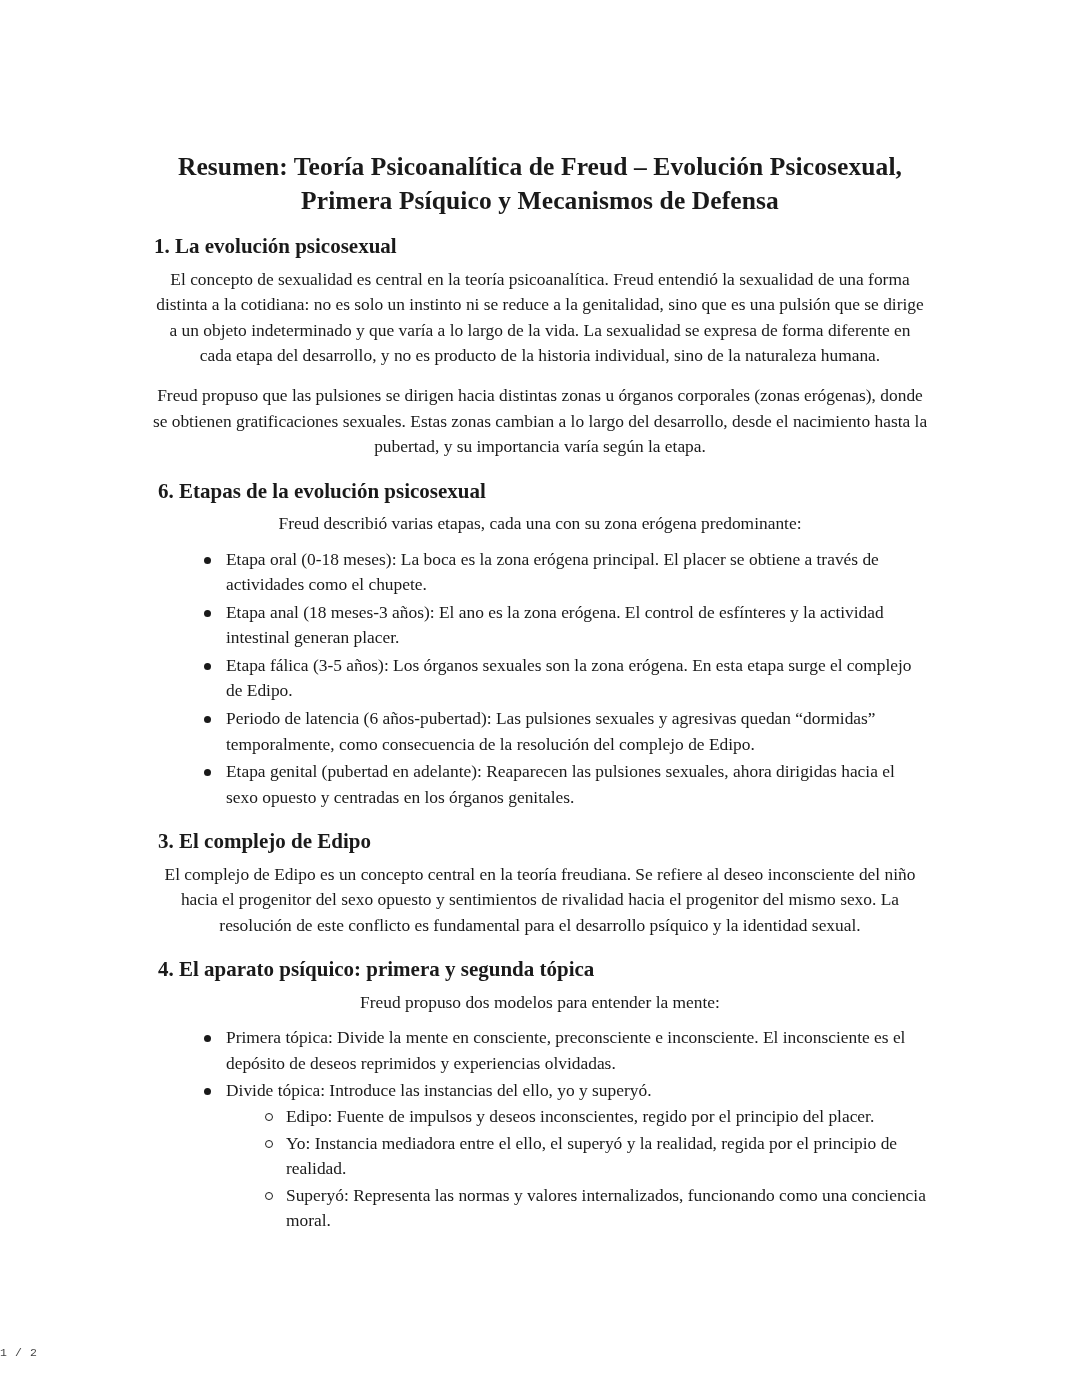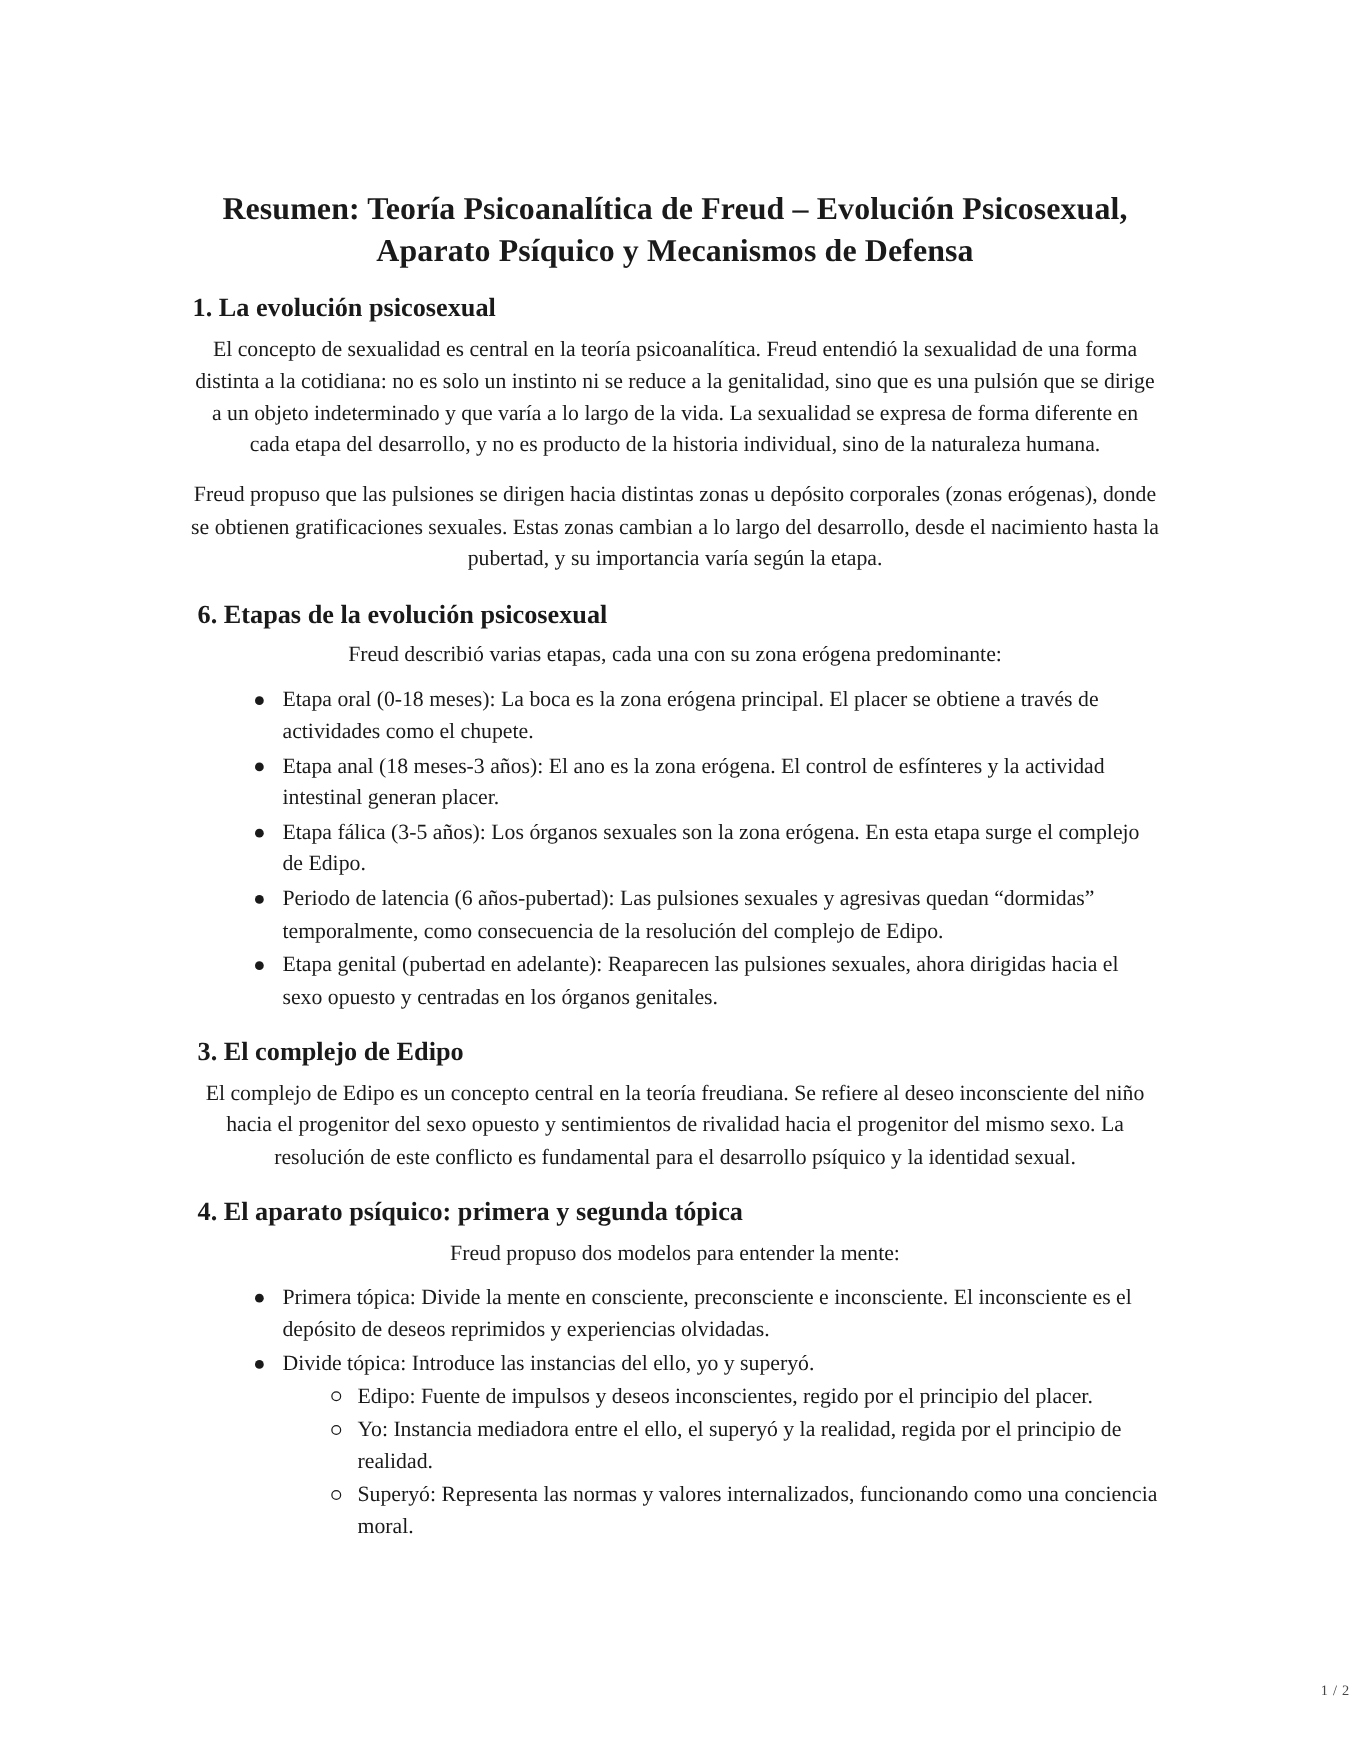--- a/index.html
+++ b/index.html
@@ -95,36 +95,37 @@
     background: transparent;
   }
   b, .lead {
     font-weight: normal;
   }
   .page-footer {
     position: absolute;
     left: 0;
     right: 0;
     bottom: 38px;
-    text-align: right;
+    text-align: left;
     font-size: 11.5px;
     color: #444;
     letter-spacing: 0.6px;
+    font-family: Liberation Mono, monospace;
   }
 </style>
 </head>
 <body>
 
 <div class="page">
 
-  <h1 class="doc-title">Resumen: Teoría Psicoanalítica de Freud – Evolución Psicosexual, Aparato Psíquico y Mecanismos de Defensa</h1>
+  <h1 class="doc-title">Resumen: Teoría Psicoanalítica de Freud – Evolución Psicosexual, Primera Psíquico y Mecanismos de Defensa</h1>
 
   <h2 class="first">1. La evolución psicosexual</h2>
   <p>El concepto de sexualidad es central en la teoría psicoanalítica. Freud entendió la sexualidad de una forma distinta a la cotidiana: no es solo un instinto ni se reduce a la genitalidad, sino que es una pulsión que se dirige a un objeto indeterminado y que varía a lo largo de la vida. La sexualidad se expresa de forma diferente en cada etapa del desarrollo, y no es producto de la historia individual, sino de la naturaleza humana.</p>
-  <p>Freud propuso que las pulsiones se dirigen hacia distintas zonas u depósito corporales (zonas erógenas), donde se obtienen gratificaciones sexuales. Estas zonas cambian a lo largo del desarrollo, desde el nacimiento hasta la pubertad, y su importancia varía según la etapa.</p>
+  <p>Freud propuso que las pulsiones se dirigen hacia distintas zonas u órganos corporales (zonas erógenas), donde se obtienen gratificaciones sexuales. Estas zonas cambian a lo largo del desarrollo, desde el nacimiento hasta la pubertad, y su importancia varía según la etapa.</p>
 
   <h2>6. Etapas de la evolución psicosexual</h2>
   <p class="tight">Freud describió varias etapas, cada una con su zona erógena predominante:</p>
   <ul class="bullets">
     <li>
       <span class="lead">Etapa oral (0-18 meses):</span><span> La boca es la zona erógena principal. El placer se obtiene a través de actividades como el chupete.</span>
     </li>
     <li>
       <span class="lead">Etapa anal (18 meses-3 años):</span><span> El ano es la zona erógena. El control de esfínteres y la actividad intestinal generan placer.</span>
     </li>

